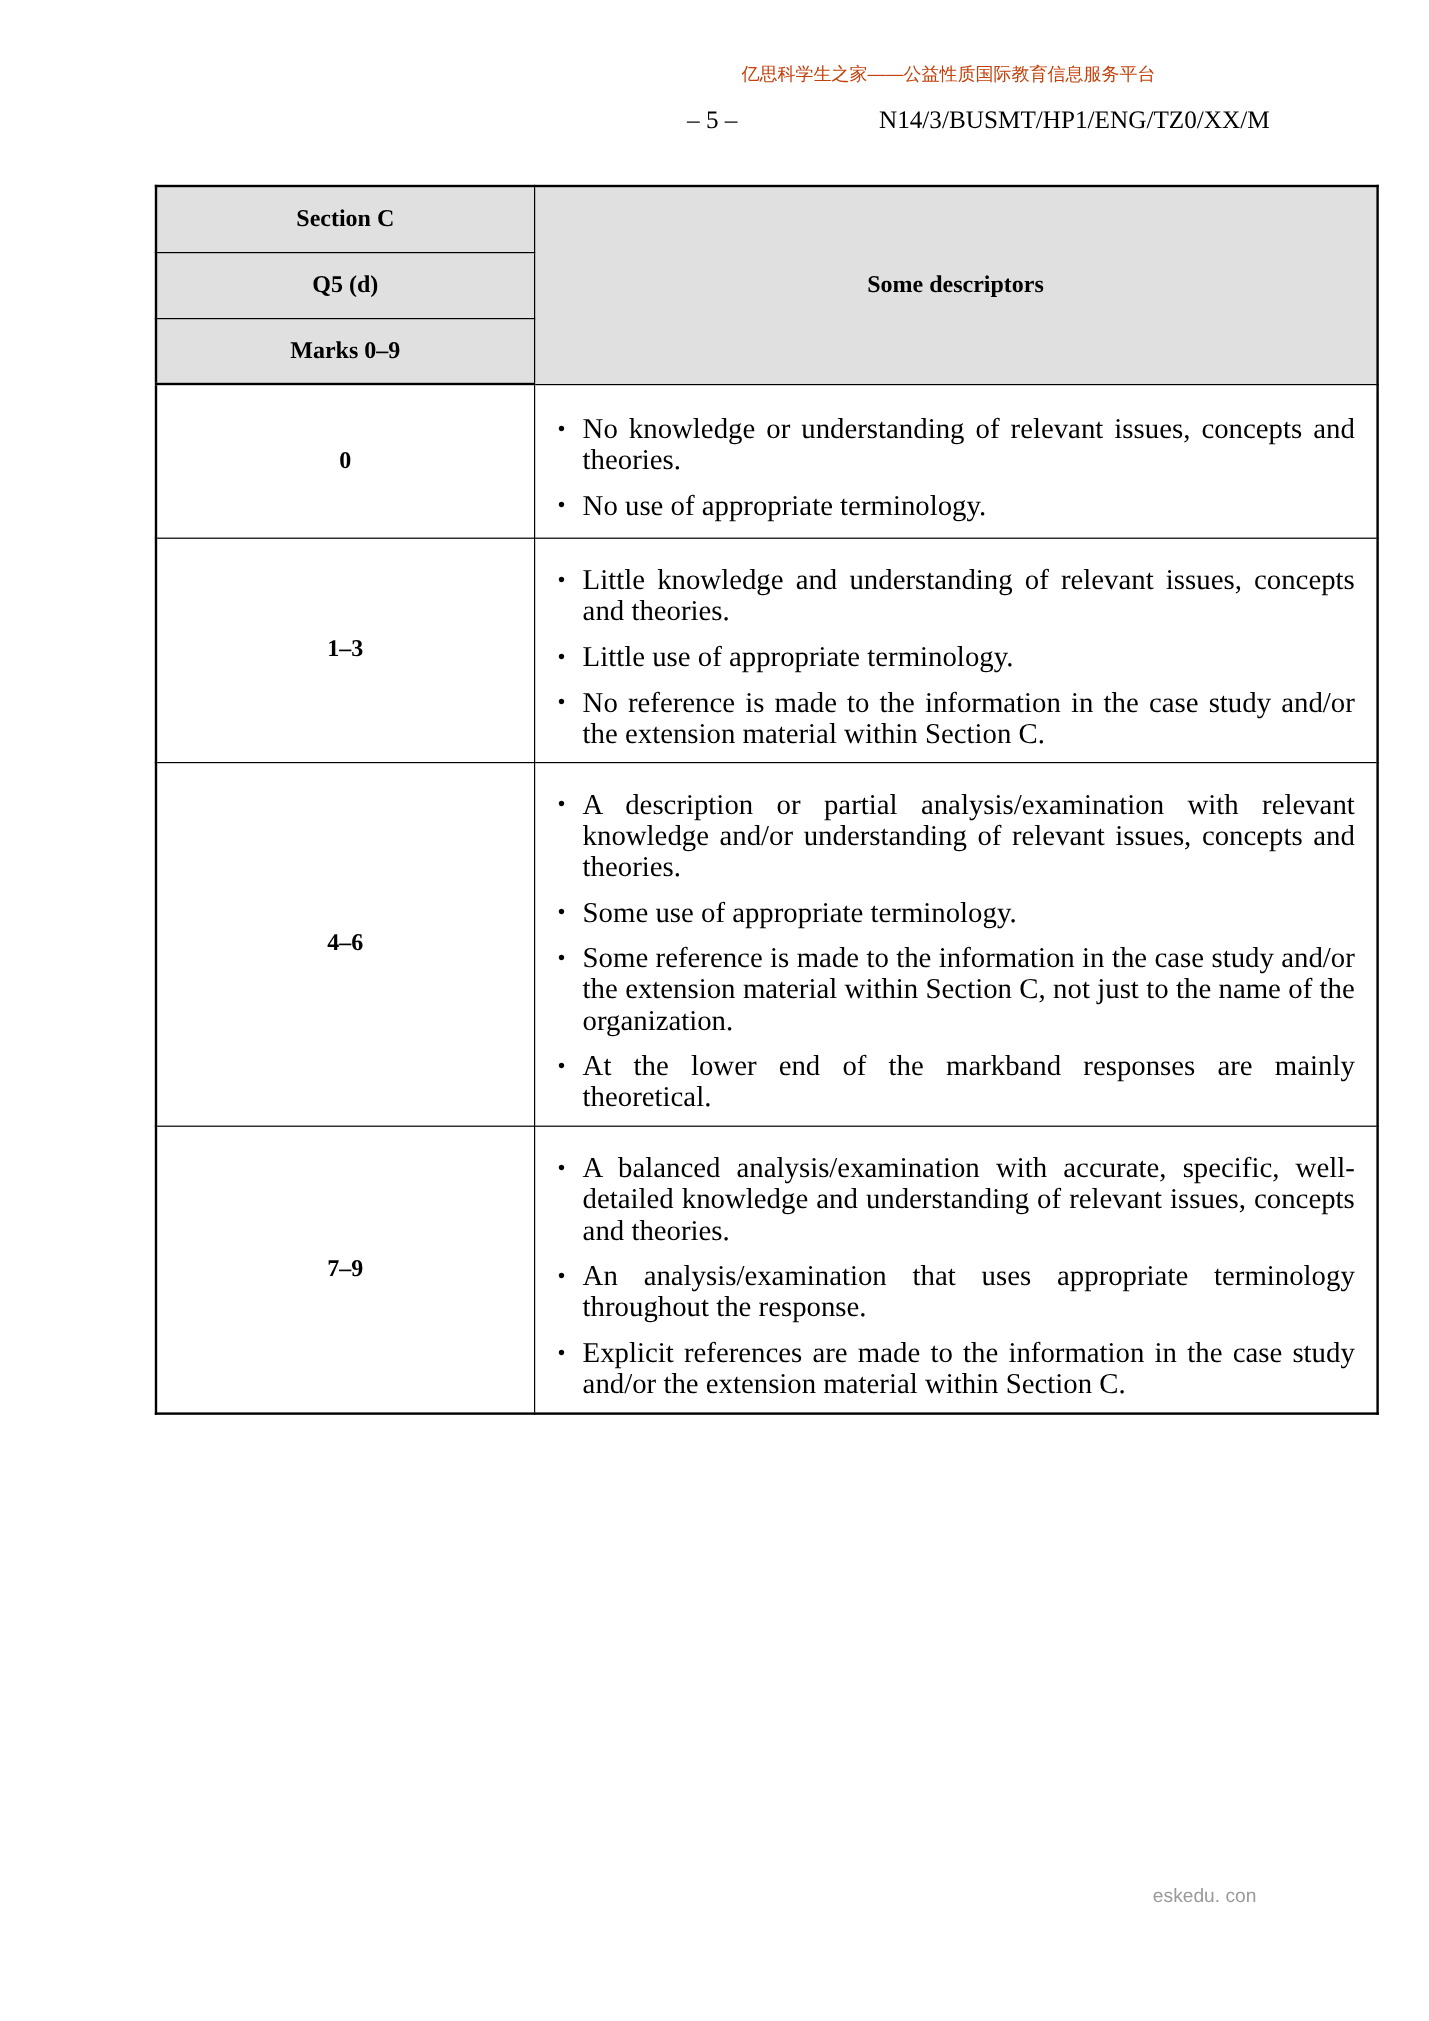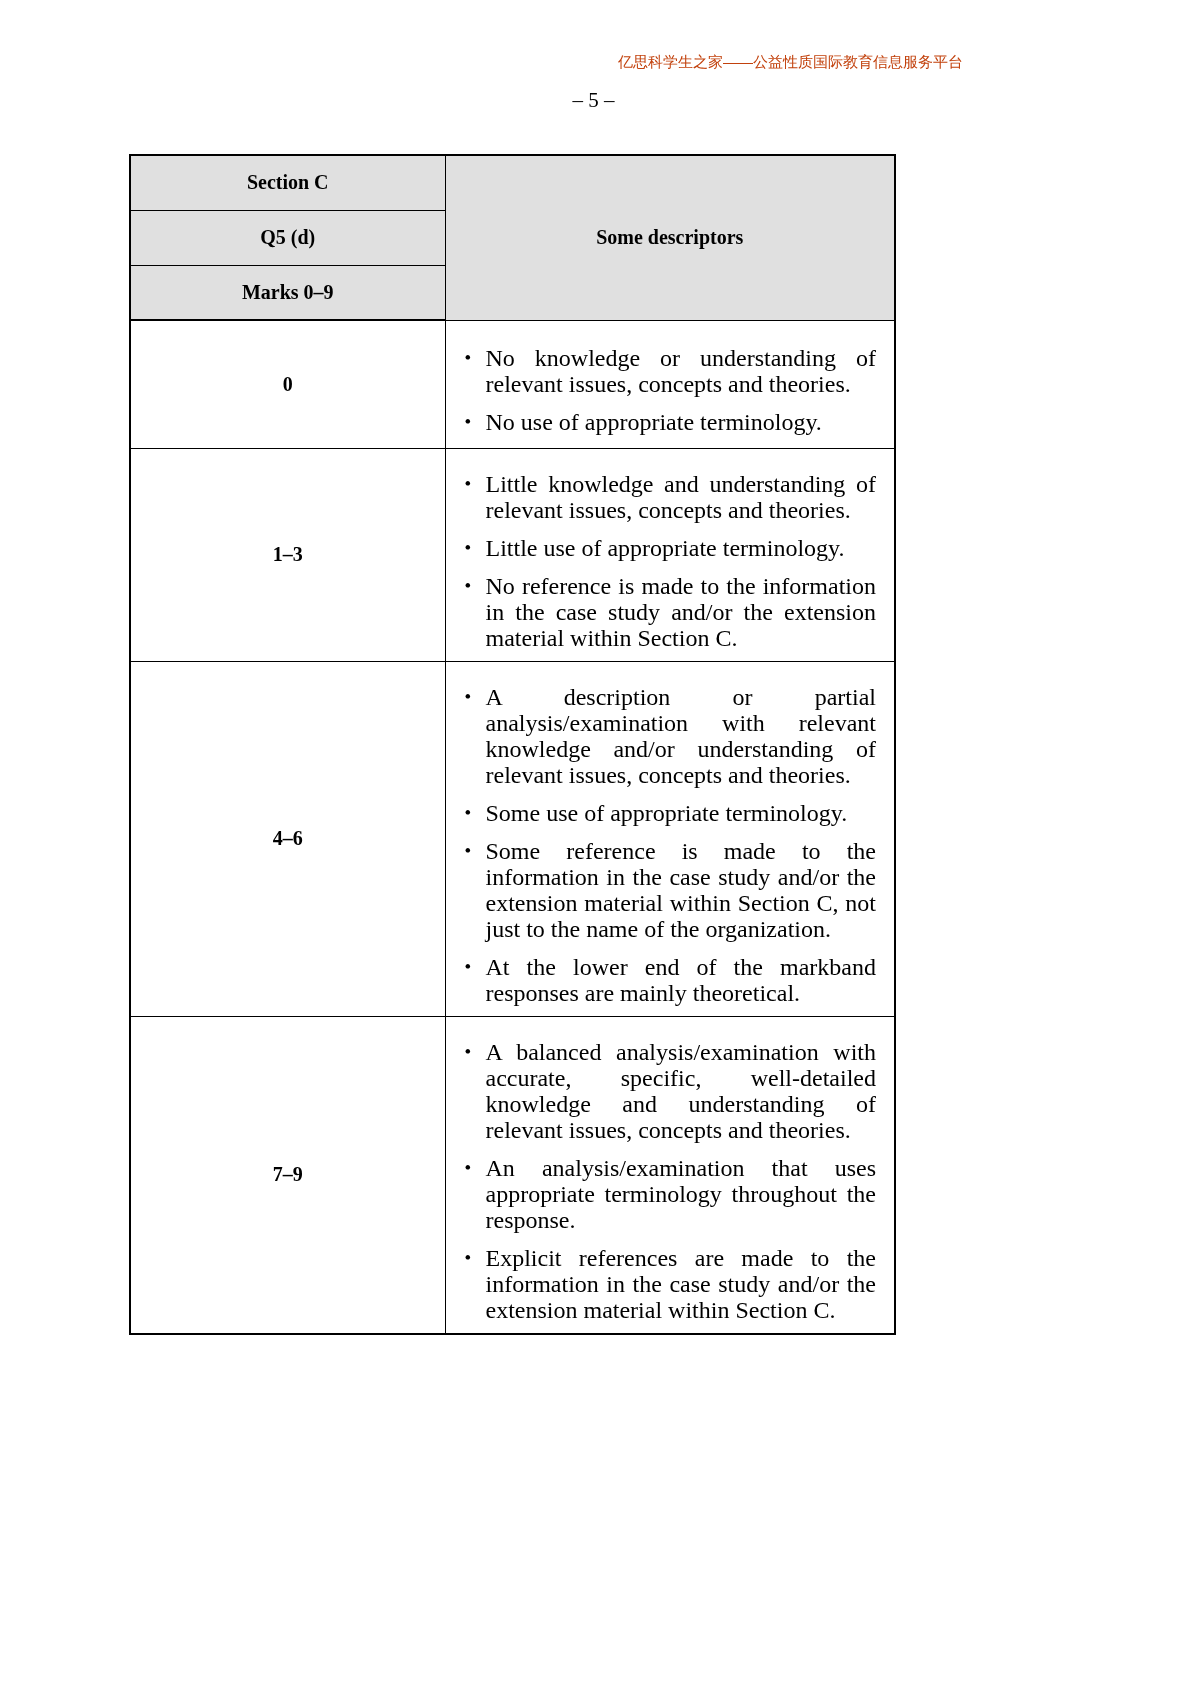--- a/index.html
+++ b/index.html
@@ -35,21 +35,21 @@
   }
   .doc-code {
     position: absolute; right: 0; top: 0;
     font-size: 21px;
   }
 
   
   table.mark-table {
     position: absolute;
     left: 129px; top: 154px;
-    width: 767px;
+    width: 1020px;
     border-collapse: collapse;
     table-layout: fixed;
     border: 2px solid #000;
   }
   .mark-table th, .mark-table td {
     border: 1px solid #000;
     padding: 0;
   }
   .mark-table thead th {
     background: var(--header-bg, #e0e0e0);
@@ -102,20 +102,21 @@
 </style>
 </head>
 <body>
 
 <div class="page">
 
   <div class="cn-watermark">亿思科学生之家——公益性质国际教育信息服务平台</div>
 
   <div class="page-header">
     <span class="page-num">– 5 –</span>
+    <span class="doc-code">N14/3/BUSMT/HP1/ENG/TZ0/XX/M</span>
   </div>
 
   <table class="mark-table">
     <colgroup>
       <col style="width:315px">
       <col>
     </colgroup>
     <thead>
       <tr>
         <th>Section C</th>
@@ -165,14 +166,15 @@
             <ul class="bullets">
               <li>A balanced analysis/examination with accurate, specific, well-detailed knowledge and understanding of relevant issues, concepts and theories.</li>
               <li>An analysis/examination that uses appropriate terminology throughout the response.</li>
               <li>Explicit references are made to the information in the case study and/or the extension material within Section C.</li>
             </ul>
           </td>
         </tr>
       </tbody>
   </table>
 
+  <div class="bottom-watermark">eskedu. con</div>
 
 </div>
 
 </body></html>

